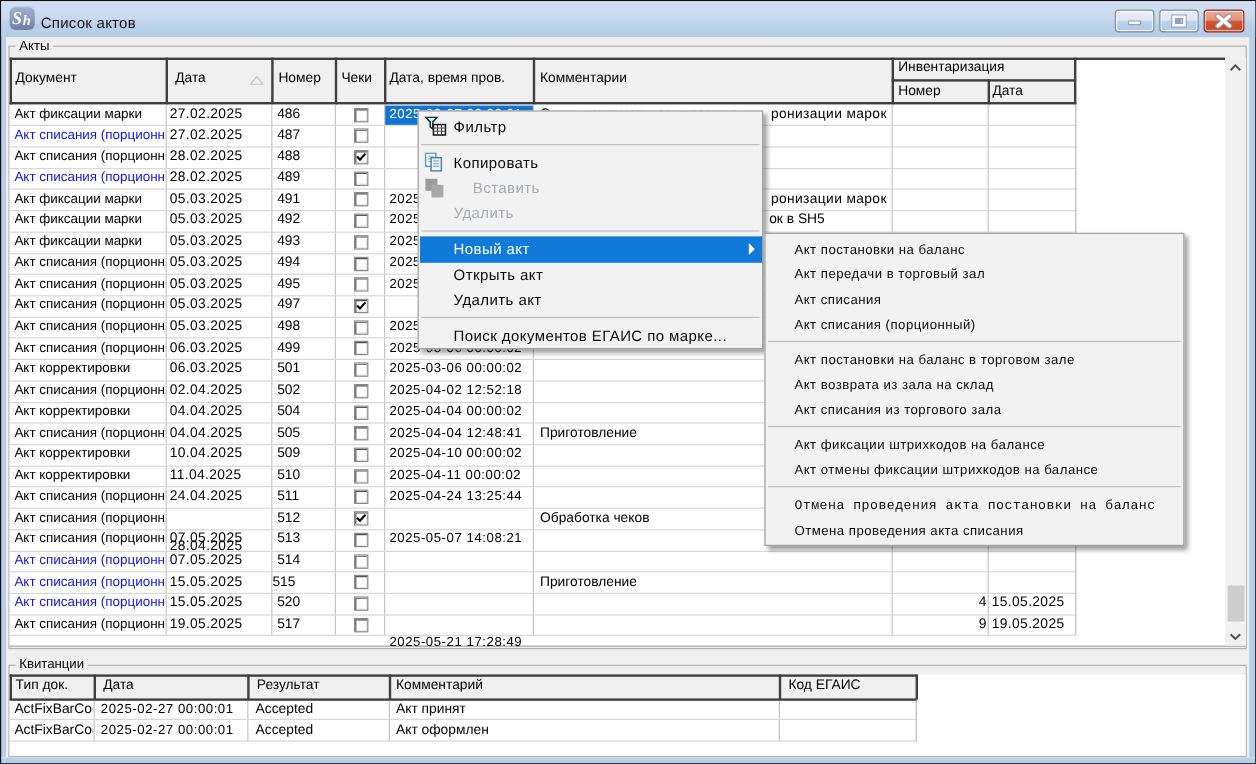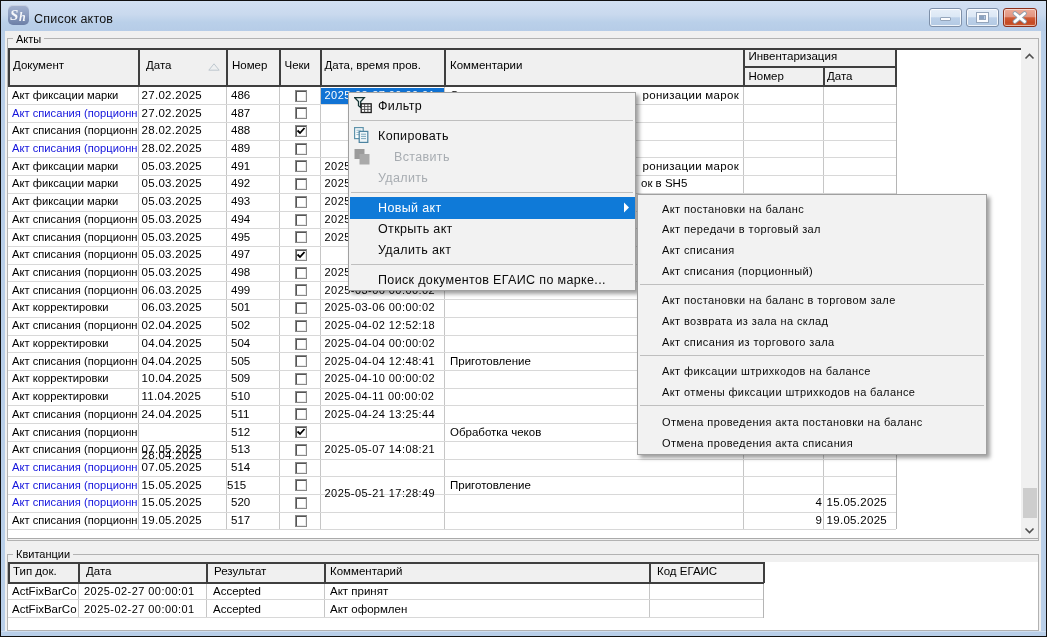--- a/index.html
+++ b/index.html
@@ -231,21 +231,21 @@
 <div class="t doc" style="left:12px;top:496.37px;width:125.5px;overflow:hidden;color:#1414dc;">Акт списания (порционный)</div>
 <div class="t dig" style="left:141.5px;top:496.37px;">15.05.2025</div>
 <div class="t" style="left:231px;top:496.37px;">520</div>
 <div class="cb" style="left:295px;top:496.97px;"></div>
 <div class="t" style="left:743px;top:496.37px;width:79px;text-align:right;">4</div>
 <div class="t dig" style="left:826.5px;top:496.37px;">15.05.2025</div>
 <div class="t doc" style="left:12px;top:514.08px;width:125.5px;overflow:hidden;color:#000;">Акт списания (порционный)</div>
 <div class="t dig" style="left:141.5px;top:514.08px;">19.05.2025</div>
 <div class="t" style="left:231px;top:514.08px;">517</div>
 <div class="cb" style="left:295px;top:514.68px;"></div>
-<div class="t dtm" style="left:324.5px;top:487px;">2025-05-21 17:28:49</div>
+<div class="t dtm" style="left:324.5px;top:529px;">2025-05-21 17:28:49</div>
 <div class="t" style="left:743px;top:514.08px;width:79px;text-align:right;">9</div>
 <div class="t dig" style="left:826.5px;top:514.08px;">19.05.2025</div>
 <div class="abs" style="left:1021px;top:48px;width:17px;height:490px;background:#f0f0f0;"></div>
 <svg class="abs" style="left:1024px;top:52px;" width="11" height="9">
     <path d="M1.5 6.5 L5.5 2.5 L9.5 6.5" stroke="#505050" stroke-width="1.6" fill="none"></path>
   </svg>
 <svg class="abs" style="left:1024px;top:526px;" width="11" height="9">
     <path d="M1.5 2.5 L5.5 6.5 L9.5 2.5" stroke="#505050" stroke-width="1.6" fill="none"></path>
   </svg>
 <div class="abs" style="left:1022.5px;top:488px;width:14px;height:30px;background:#cdcdcd;"></div>
@@ -318,14 +318,14 @@
 <div class="stext" style="left:662px;top:242.95px;">Акт списания</div>
 <div class="stext" style="left:662px;top:263.65px;">Акт списания (порционный)</div>
 <div class="msep" style="left:640px;top:283.80px;width:344px;"></div>
 <div class="stext" style="left:662px;top:293.35px;">Акт постановки на баланс в торговом зале</div>
 <div class="stext" style="left:662px;top:314.05px;">Акт возврата из зала на склад</div>
 <div class="stext" style="left:662px;top:334.75px;">Акт списания из торгового зала</div>
 <div class="msep" style="left:640px;top:354.90px;width:344px;"></div>
 <div class="stext" style="left:662px;top:364.45px;">Акт фиксации штрихкодов на балансе</div>
 <div class="stext" style="left:662px;top:385.15px;">Акт отмены фиксации штрихкодов на балансе</div>
 <div class="msep" style="left:640px;top:405.30px;width:344px;"></div>
-<div class="stext" style="left:662px;top:414.85px;">Отмена проведения акта постановки на баланс</div>
+<div class="stext" style="left:662px;top:414.85px;font-family:Liberation Mono, monospace;">Отмена проведения акта постановки на баланс</div>
 <div class="stext" style="left:662px;top:435.55px;">Отмена проведения акта списания</div>
 <div class="abs" style="left:1px;top:631px;width:1045px;height:1px;background:#cfdef0;"></div>
 </body></html>

